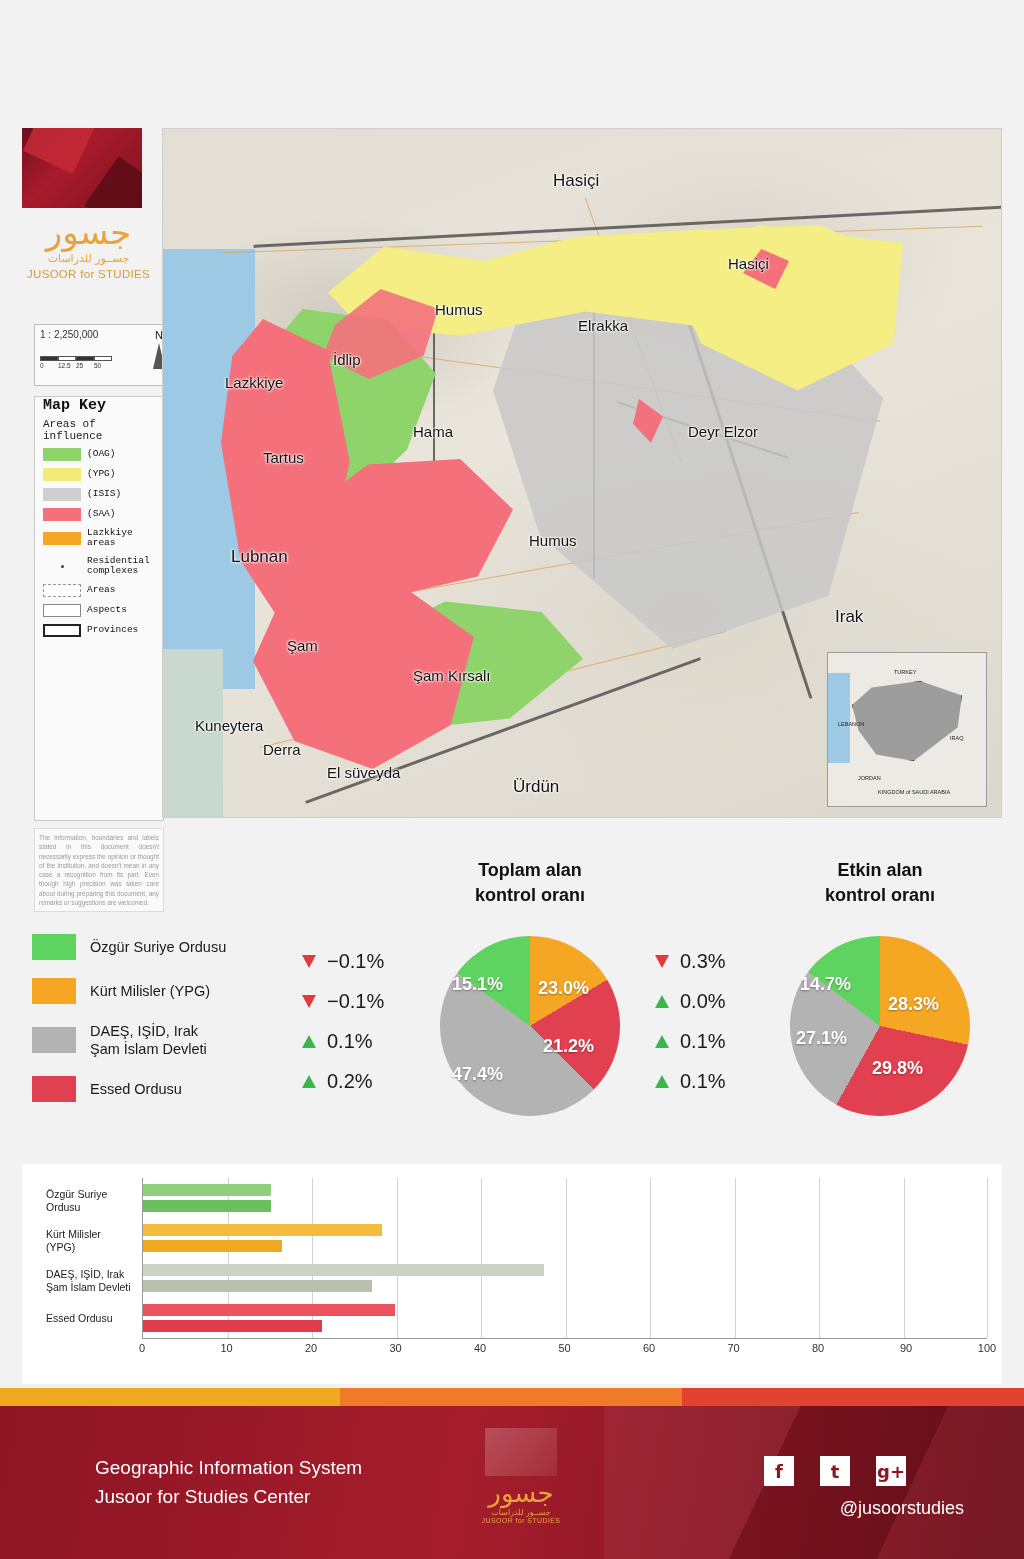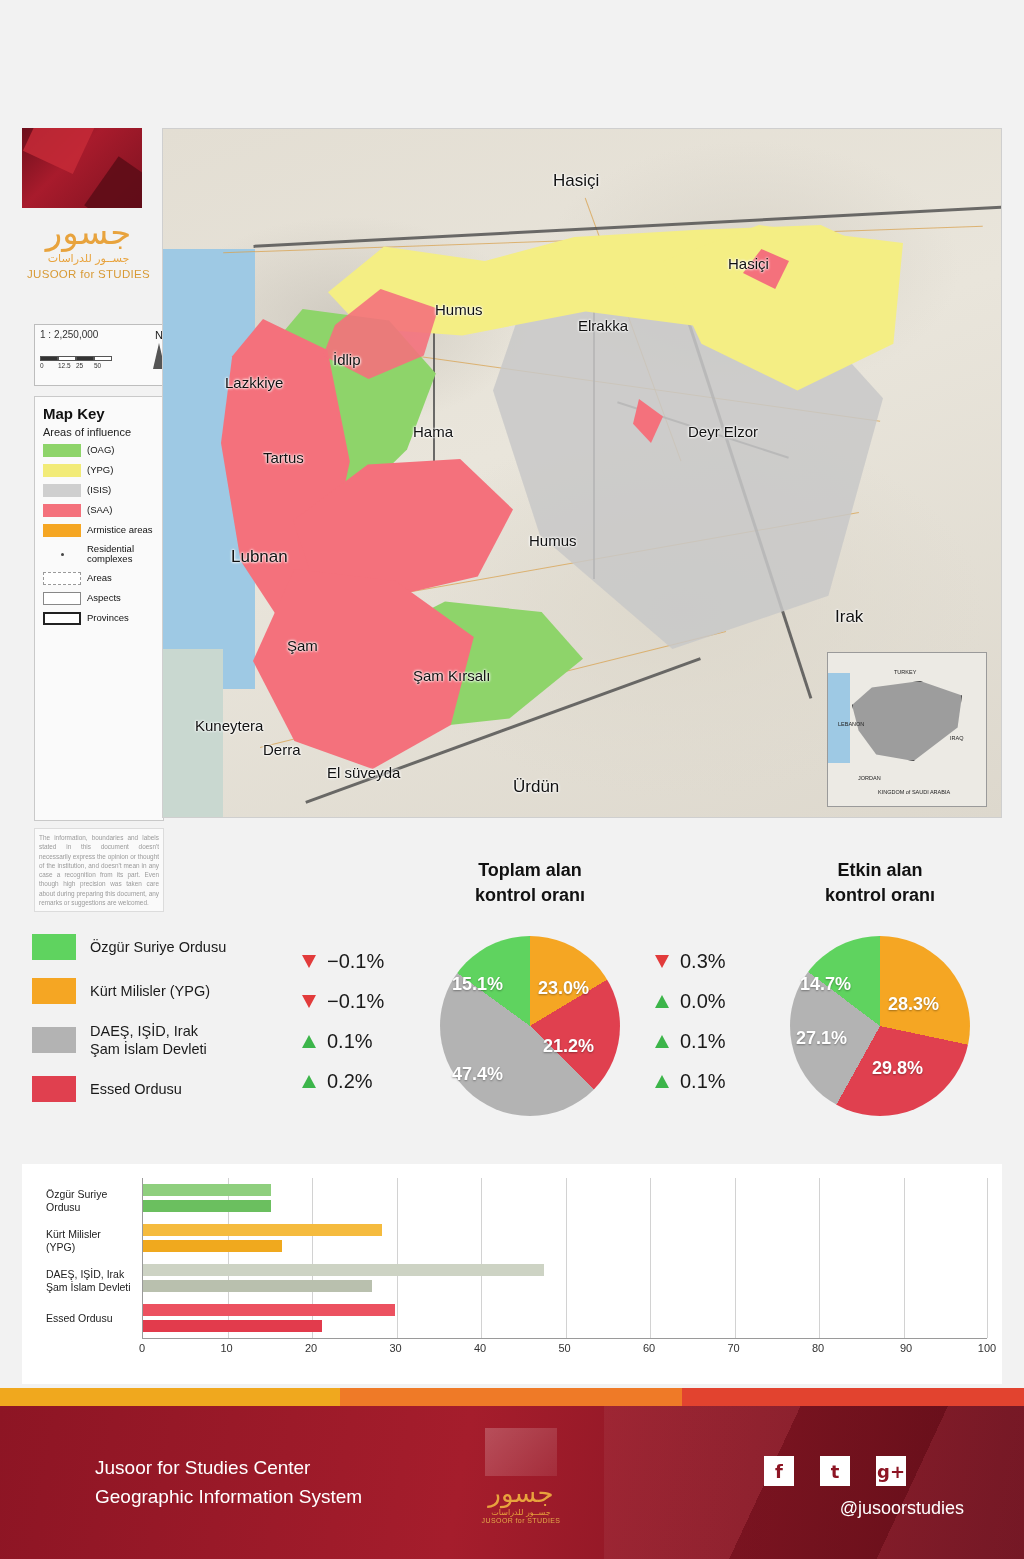--- a/index.html
+++ b/index.html
@@ -76,21 +76,21 @@
     font-size: 11px; color: #222;
   }
   .north .arrow {
     width: 0; height: 0; margin: 2px auto 0;
     border-left: 6px solid transparent; border-right: 6px solid transparent;
     border-bottom: 26px solid #555;
   }
 
   .map-key {
     position: absolute; left: 12px; top: 268px; width: 130px; height: 425px;
-    background: #fafafa; border: 1px solid #c9c9c9; padding: 8px 8px;
+    background: #fafafa; border: 1px solid #c9c9c9; padding: 0 8px; font-family: Liberation Mono, monospace;
   }
   .map-key h3 { font-size: 15px; font-weight: bold; color: #111; }
   .map-key .sub { font-size: 11px; color: #222; margin: 4px 0 6px; }
   .key-row { display: flex; align-items: center; margin-bottom: 7px; }
   .key-sw { width: 38px; height: 13px; margin-right: 6px; flex: none; }
   .key-lbl { font-size: 9.5px; color: #111; line-height: 1.1; }
   .disclaimer {
     position: absolute; left: 12px; top: 700px; width: 130px;
     font-size: 6.4px; color: #9b9b9b; line-height: 1.45; text-align: justify;
     background: #fafafa; border: 1px solid #dcdcdc; padding: 4px;
@@ -267,21 +267,21 @@
     <div class="key-row">
       <span class="key-sw" style="background:#cfcfcf"></span>
       <span class="key-lbl">(ISIS)</span>
     </div>
     <div class="key-row">
       <span class="key-sw" style="background:#f4717c"></span>
       <span class="key-lbl">(SAA)</span>
     </div>
     <div class="key-row">
       <span class="key-sw" style="background:#f5a623"></span>
-      <span class="key-lbl">Armistice areas</span>
+      <span class="key-lbl">Lazkkiye areas</span>
     </div>
     <div class="key-row">
       <span class="key-sw" style="background:none;display:flex;align-items:center;justify-content:center">
         <span style="width:3px;height:3px;background:#444;border-radius:50%;display:block"></span>
       </span>
       <span class="key-lbl" style="white-space:pre-line">Residential complexes</span>
     </div>
     <div class="key-row">
       <span class="key-sw" style="background:#fff;border:1px dashed #9a9a9a"></span>
       <span class="key-lbl">Areas</span>
@@ -509,22 +509,22 @@
 </div>
 
 <div class="stripe">
   <div style="width:340px;background:#f0a81e"></div>
   <div style="width:342px;background:#ef7a27"></div>
   <div style="width:342px;background:#e2432f"></div>
 </div>
 
 <div class="footer">
   <div class="f-text">
+    <div>Geographic Information System</div>
     <div>Jusoor for Studies Center</div>
-    <div>Geographic Information System</div>
   </div>
 
   <div class="f-logo">
     <div class="tile"></div>
     <div class="ar">جسور</div>
     <div class="ar2">جســور للدراسات</div>
     <div class="en">JUSOOR for STUDIES</div>
   </div>
 
   <div class="socials">

